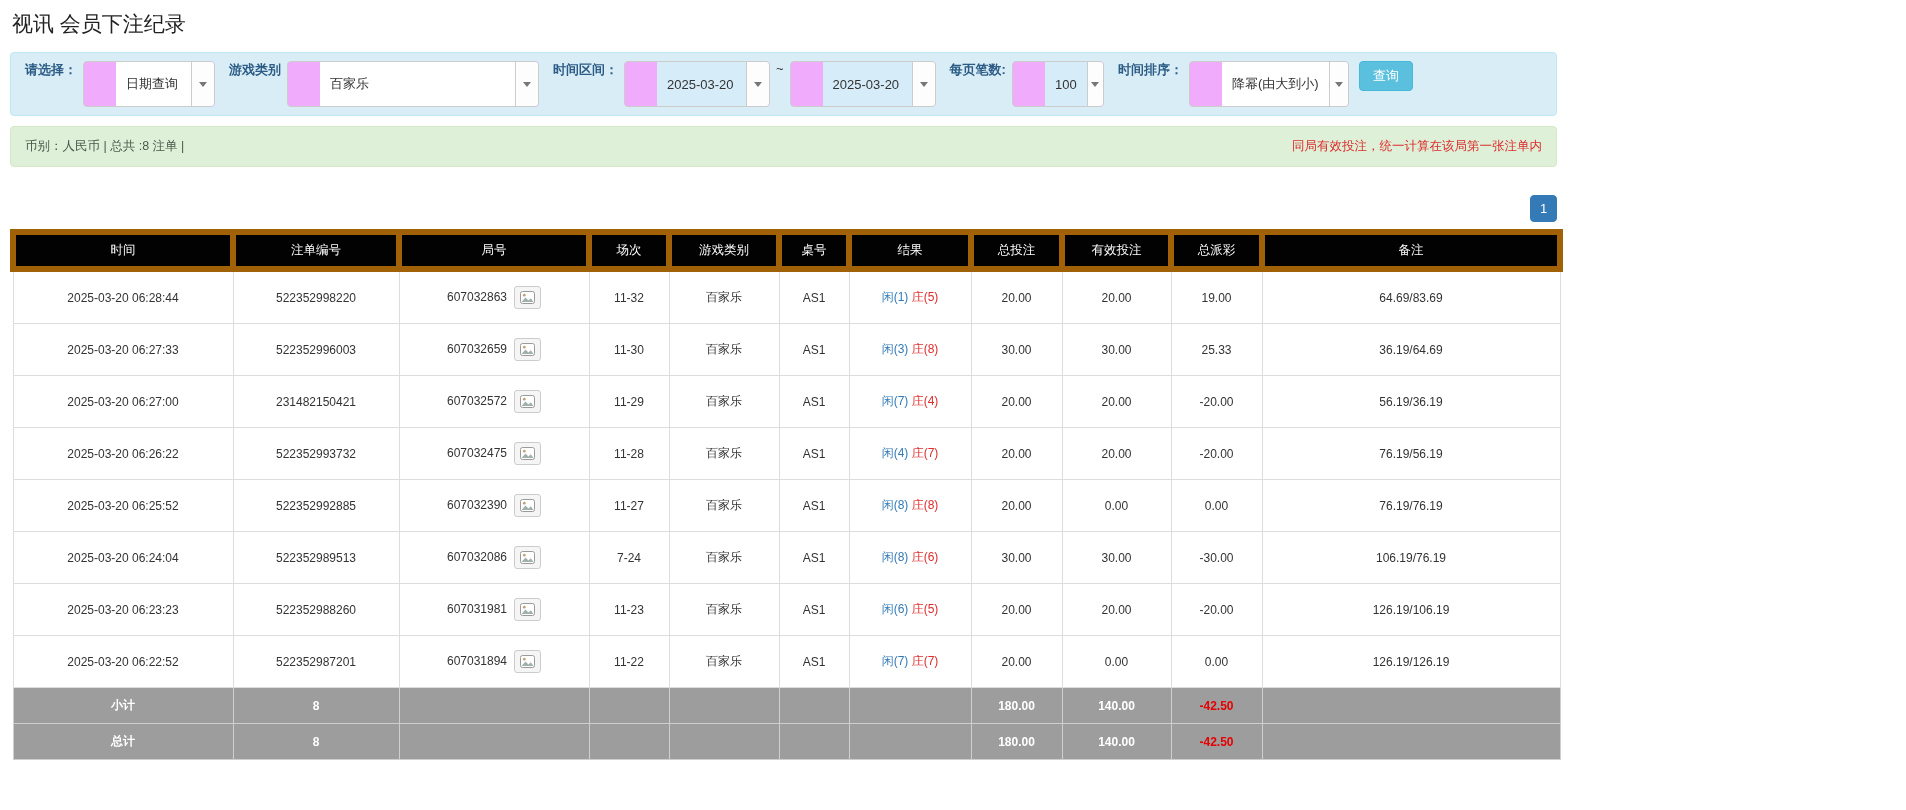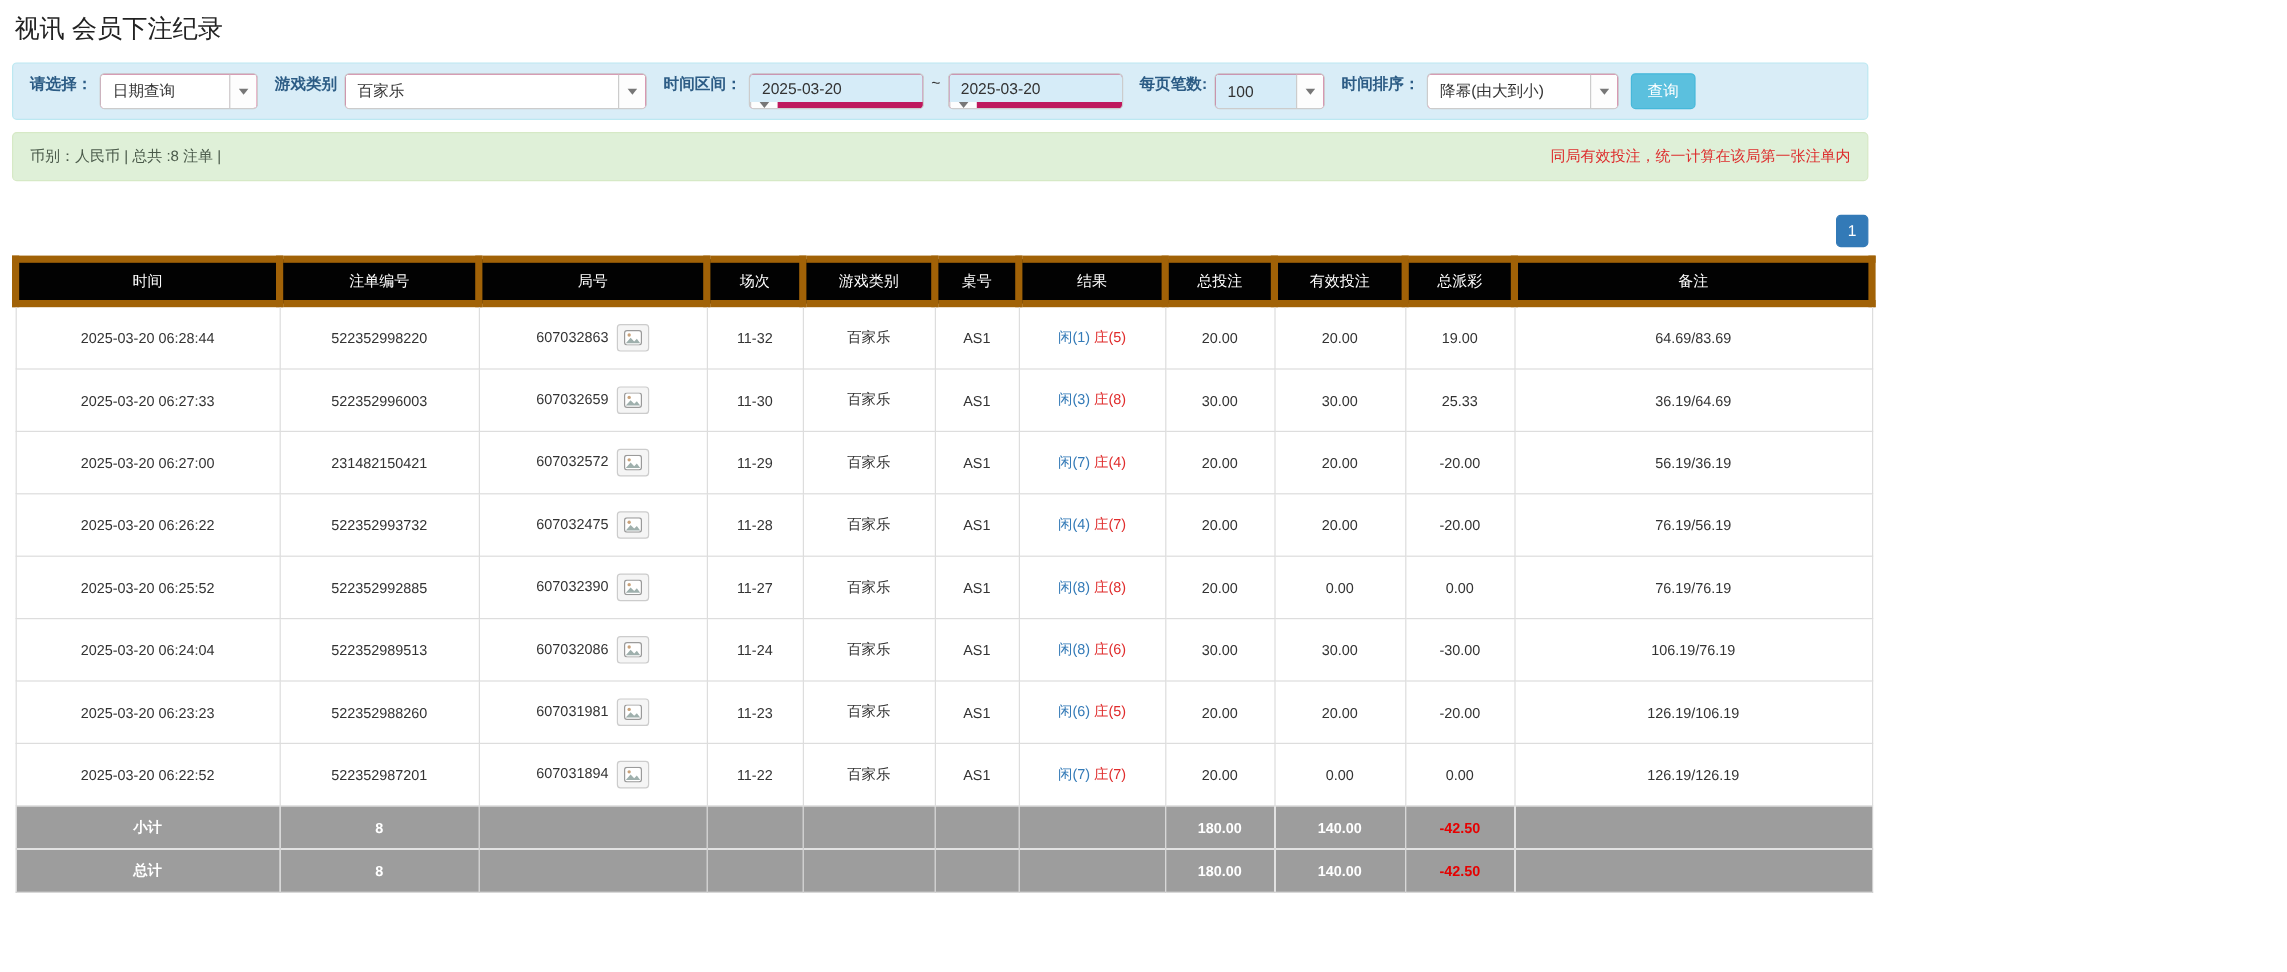--- a/index.html
+++ b/index.html
@@ -33,26 +33,27 @@
   .f-label {
     color: #2c5c85;
     font-weight: bold;
     font-size: 13px;
     margin: 0 6px 0 14px;
   }
   .f-label:first-child { margin-left: 2px; }
   .select {
     display: inline-flex;
     align-items: stretch;
-    height: 30px;
-    background: #be185d;
+    height: 46px;
+    background: #f0abfc;
     border: 1px solid #ccc;
     border-radius: 4px;
     overflow: hidden;
     cursor: pointer;
+    padding-left: 32px;
   }
   .select .txt {
     display: flex;
     align-items: center;
     padding: 0 10px;
     flex: 1;
     color: #333;
     background: #fff;
   }
   .select.blue .txt { background: #d6ecf8; }
@@ -65,21 +66,21 @@
     background: #fdfdfd;
   }
   .caret {
     width: 0; height: 0;
     border-left: 4px solid transparent;
     border-right: 4px solid transparent;
     border-top: 5px solid #777;
   }
   .w-select1 { width: 132px; }
   .w-select2 { width: 252px; }
-  .w-date { width: 146px; flex-direction: column; }
+  .w-date { width: 146px; }
   .w-size  { width: 92px; }
   .w-sort  { width: 160px; }
   .tilde { margin: 0 6px; color: #333; }
   .btn-search {
     margin-left: 10px;
     background: #5bc0de;
     border: 1px solid #46b8da;
     color: #fff;
     font-size: 13px;
     height: 30px;
@@ -372,21 +373,21 @@
         <tr>
           <td>2025-03-20 06:24:04</td>
           <td>522352989513</td>
           <td><span>607032086</span><button class="replay-btn">
               <svg width="15" height="13" viewBox="0 0 15 13">
                 <rect x="0.5" y="0.5" width="14" height="12" rx="2" fill="#ffffff" stroke="#9a9a9a"></rect>
                 <circle cx="4.3" cy="4.2" r="1.4" fill="#c9a27a"></circle>
                 <path d="M1.5 11 L5.5 6.5 L8.5 9.5 L10.7 7.3 L13.5 11 Z" fill="#9fb0ad"></path>
               </svg>
             </button></td>
-          <td>11-24</td>
+          <td>7-24</td>
           <td>百家乐</td>
           <td>AS1</td>
           <td><span class="c-blue">闲(8)</span> <span class="c-red">庄(6)</span></td>
           <td class="c-blue">30.00</td>
           <td>30.00</td>
           <td class="c-red">-30.00</td>
           <td>106.19/76.19</td>
         </tr>
         <tr>
           <td>2025-03-20 06:23:23</td>

